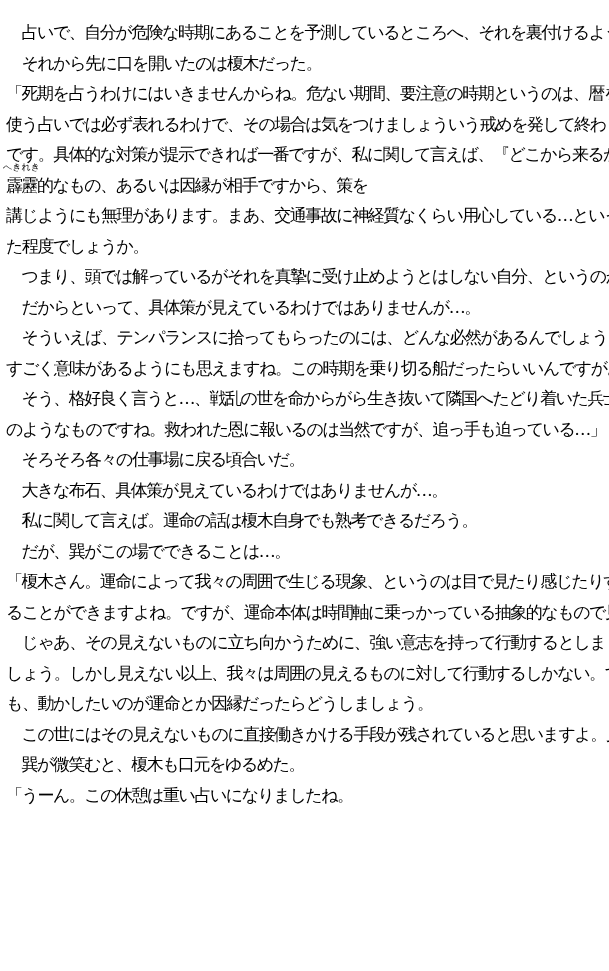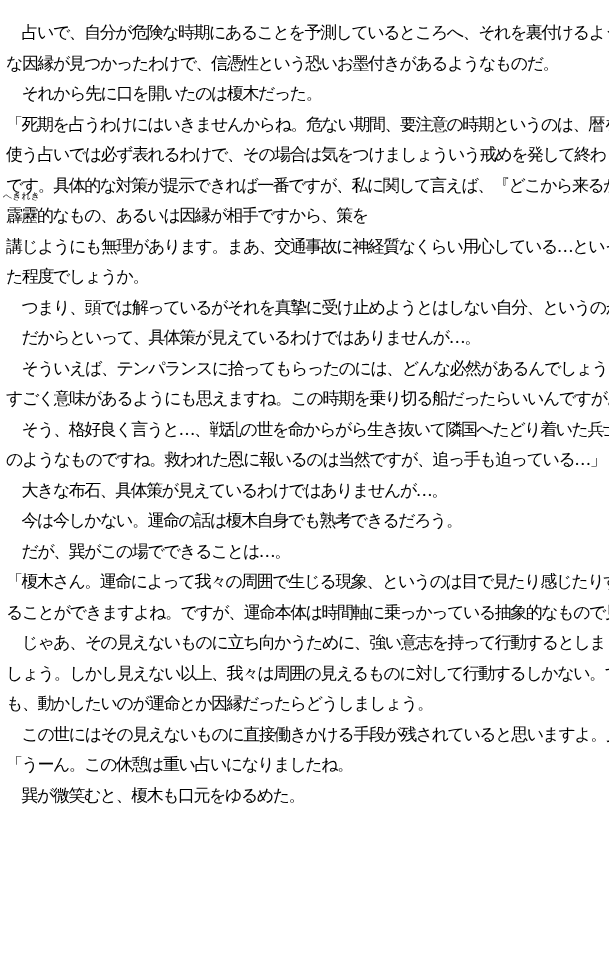--- a/index.html
+++ b/index.html
@@ -28,57 +28,58 @@
     height: 30.5px;
     letter-spacing: -1.5px;
     white-space: pre;
     overflow: visible;
   }
   .ruby-wrap {
     position: relative;
     display: inline-block;
     letter-spacing: -1.5px;
     vertical-align: baseline;
+    font-family: Liberation Mono, monospace;
   }
   .ruby-rt {
     position: absolute;
     top: -8px;
     left: 50%;
     transform: translateX(-50%);
     font-size: 9px;
     line-height: 9px;
     letter-spacing: 0;
     white-space: nowrap;
   }
 </style>
 </head>
 <body>
 
 <div class="page">
   <div class="text-body">
       <div class="line">　占いで、自分が危険な時期にあることを予測しているところへ、それを裏付けるよう</div>
-      <div class="line">な因縁が見つかったわけで、信憑性という恐いお墨付きがあるようなものだ。</div>
       <div class="line">　それから先に口を開いたのは榎木だった。</div>
       <div class="line">「死期を占うわけにはいきませんからね。危ない期間、要注意の時期というのは、暦を</div>
       <div class="line">使う占いでは必ず表れるわけで、その場合は気をつけましょういう戒めを発して終わり</div>
       <div class="line">です。具体的な対策が提示できれば一番ですが、私に関して言えば、『どこから来るか</div>
       <div class="line"><span class="ruby-wrap"><span class="ruby-rt">へきれき</span>霹靂</span><span>的なもの、あるいは因縁が相手ですから、策を</span></div>
       <div class="line">講じようにも無理があります。まあ、交通事故に神経質なくらい用心している…といっ</div>
       <div class="line">た程度でしょうか。</div>
       <div class="line">　つまり、頭では解っているがそれを真摯に受け止めようとはしない自分、というのが</div>
       <div class="line">　だからといって、具体策が見えているわけではありませんが…。</div>
       <div class="line">　そういえば、テンパランスに拾ってもらったのには、どんな必然があるんでしょう。</div>
       <div class="line">すごく意味があるようにも思えますね。この時期を乗り切る船だったらいいんですが。</div>
       <div class="line">　そう、格好良く言うと…、戦乱の世を命からがら生き抜いて隣国へたどり着いた兵士</div>
       <div class="line">のようなものですね。救われた恩に報いるのは当然ですが、追っ手も迫っている…」</div>
+      <div class="line">　そろそろ各々の仕事場に戻る頃合いだ。</div>
       <div class="line">　大きな布石、具体策が見えているわけではありませんが…。</div>
-      <div class="line">　今は今しかない。運命の話は榎木自身でも熟考できるだろう。</div>
+      <div class="line">　私に関して言えば。運命の話は榎木自身でも熟考できるだろう。</div>
       <div class="line">　だが、巽がこの場でできることは…。</div>
       <div class="line">「榎木さん。運命によって我々の周囲で生じる現象、というのは目で見たり感じたりす</div>
       <div class="line">ることができますよね。ですが、運命本体は時間軸に乗っかっている抽象的なもので見</div>
       <div class="line">　じゃあ、その見えないものに立ち向かうために、強い意志を持って行動するとしま</div>
       <div class="line">しょう。しかし見えない以上、我々は周囲の見えるものに対して行動するしかない。で</div>
       <div class="line">も、動かしたいのが運命とか因縁だったらどうしましょう。</div>
       <div class="line">　この世にはその見えないものに直接働きかける手段が残されていると思いますよ。見</div>
+      <div class="line">　巽が微笑むと、榎木も口元をゆるめた。</div>
       <div class="line">「うーん。この休憩は重い占いになりましたね。</div>
-      <div class="line">　巽が微笑むと、榎木も口元をゆるめた。</div>
     </div>
 </div>
 
 </body></html>

